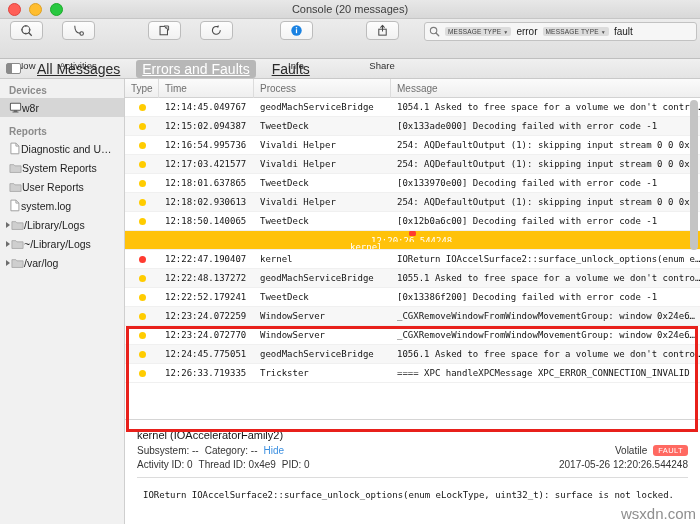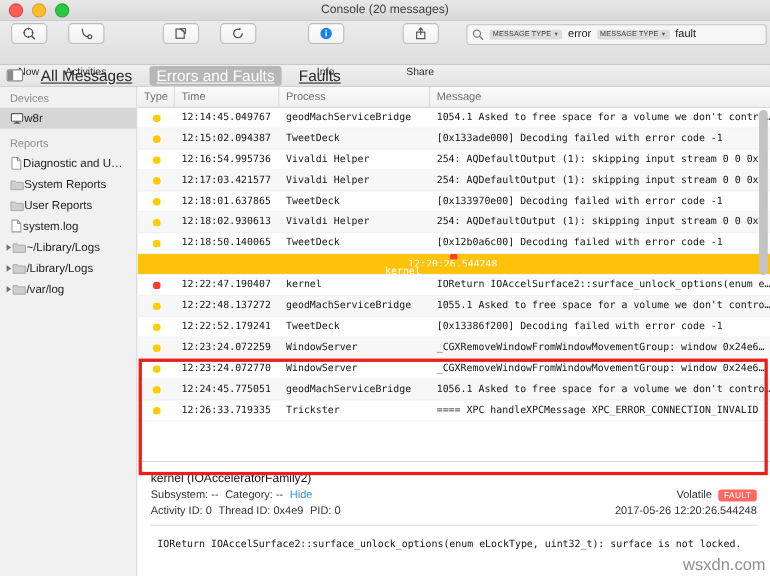--- a/index.html
+++ b/index.html
@@ -182,21 +182,21 @@
     background: #f1f1f1;
     border-right: 1px solid #cfcfcf;
     box-sizing: border-box;
     padding-top: 3px;
     overflow: hidden;
   }
   .sb-header {
     font-size: 10px;
     color: #8b8b8b;
     padding: 3px 0 2px 9px;
-    font-weight: normal;
+    font-weight: bold;
   }
   .sb-item {
     display: flex;
     align-items: center;
     height: 19px;
     padding-left: 9px;
     font-size: 10.5px;
     color: #1d1d1d;
     gap: 0;
     white-space: nowrap;
@@ -541,29 +541,29 @@
           <path d="M7 1.2 v3.2 h3.2" fill="none" stroke="#9a9a9a" stroke-width="1"></path>
         </svg>
         <span>system.log</span>
       </div>
 
       <div class="sb-item indent">
         <span class="disclosure"></span>
         <svg class="ico" width="13" height="12" viewBox="0 0 14 12">
           <path d="M1 2.4 h4.2 l1.2 1.3 h6.6 v7.1 h-12 z" fill="#cfcfcf" stroke="#a6a6a6" stroke-width="0.9"></path>
         </svg>
-        <span>~/Library/Logs</span>
+        <span>/Library/Logs</span>
       </div>
 
       <div class="sb-item indent">
         <span class="disclosure"></span>
         <svg class="ico" width="13" height="12" viewBox="0 0 14 12">
           <path d="M1 2.4 h4.2 l1.2 1.3 h6.6 v7.1 h-12 z" fill="#cfcfcf" stroke="#a6a6a6" stroke-width="0.9"></path>
         </svg>
-        <span>/Library/Logs</span>
+        <span>~/Library/Logs</span>
       </div>
 
       <div class="sb-item indent">
         <span class="disclosure"></span>
         <svg class="ico" width="13" height="12" viewBox="0 0 14 12">
           <path d="M1 2.4 h4.2 l1.2 1.3 h6.6 v7.1 h-12 z" fill="#cfcfcf" stroke="#a6a6a6" stroke-width="0.9"></path>
         </svg>
         <span>/var/log</span>
       </div>
     </div>

